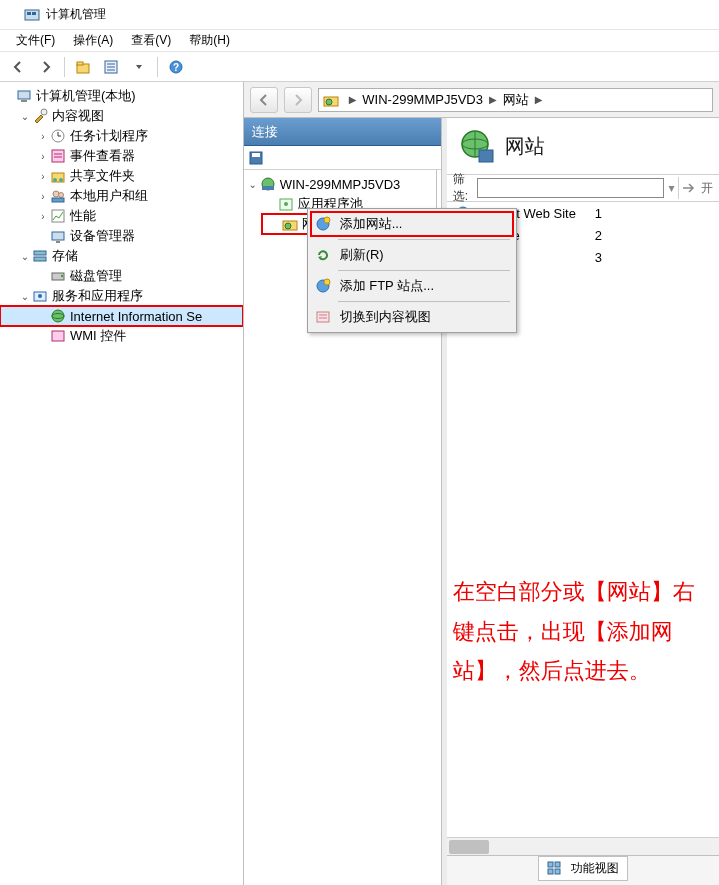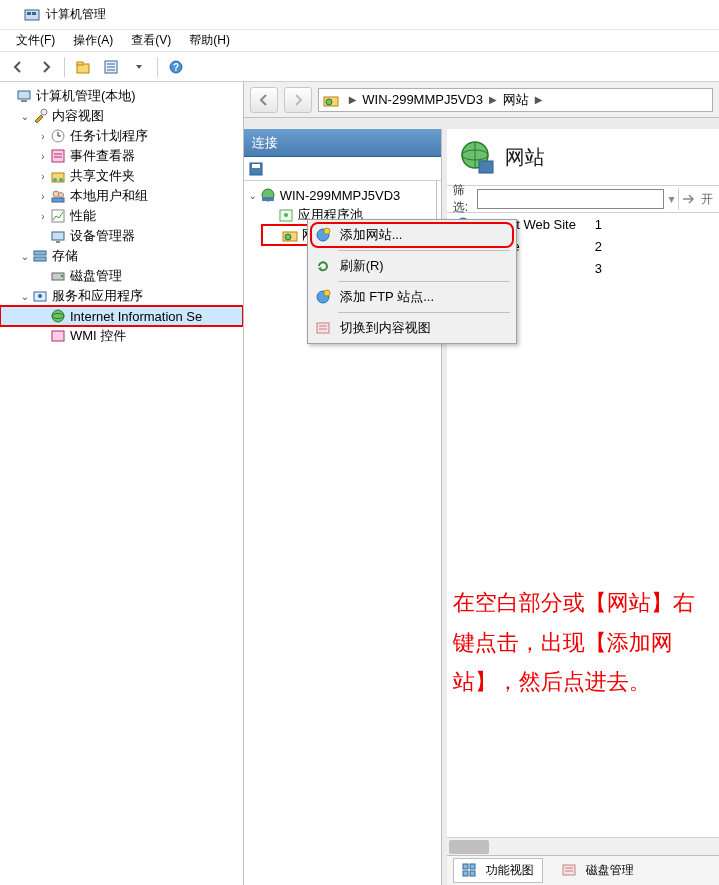--- a/index.html
+++ b/index.html
@@ -60,30 +60,30 @@
 .listhead .col { padding:0 8px; font-size:12px; color:#333; border-right:1px solid #e0e0e0; height:100%; display:flex; align-items:center; }
 .col-name { width:140px; }
 .col-id { width:60px; }
 
 .listbody { flex:1; position:relative; }
 .listrow { display:flex; height:22px; align-items:center; }
 .listrow .cell { padding:0 8px; font-size:13px; display:flex; align-items:center; gap:4px; }
 .cell-name { width:140px; }
 .cell-id { width:60px; }
 
-.footer-tabs { height:30px; border-top:1px solid #c0c0c0; display:flex; align-items:center; padding:0 6px; gap:10px; background:#f5f5f5; }
+.footer-tabs { height:30px; border-top:1px solid #c0c0c0; display:flex; align-items:center; padding:0 6px; gap:10px; background:#f5f5f5;flex-direction:column; }
 .ftab { display:flex; align-items:center; gap:4px; padding:3px 8px; font-size:12px; border:1px solid transparent; cursor:default; }
 .ftab.active { background:#fff; border:1px solid #c0c0c0; }
 
 
 .ctxmenu { position:absolute; left:50px; top:198px; width:210px; background:#f0f0f0; border:1px solid #a0a0a0; box-shadow:2px 2px 4px rgba(0,0,0,0.25); z-index:10; padding:2px; }
 .ctxmenu .cmrow { display:flex; align-items:center; height:26px; gap:8px; padding:0 8px 0 4px; font-size:13px; }
 .ctxmenu .cmicon { width:18px; height:18px; display:flex; align-items:center; justify-content:center; }
 .ctxmenu .cmsep { height:1px; background:#c0c0c0; margin:2px 4px 2px 28px; }
-.cmrow.red-row { outline:2px solid #e00; outline-offset:-2px;border-radius:8px; }
+.cmrow.red-row { outline:2px solid #e00; outline-offset:-2px; }
 
 
 .annotation { position:absolute; left:6px; top:370px; right:8px; color:#e00; font-size:22px; line-height:1.8; font-family:"SimSun","宋体",serif; }
 
 
 .hscroll { height:18px; border-top:1px solid #d0d0d0; background:#f0f0f0; position:relative; }
 .hscroll .thumb { position:absolute; left:2px; top:2px; width:40px; height:14px; background:#c0c0c0; border-radius:2px; }
 
 
 svg { display:block; }
@@ -310,21 +310,21 @@
             </svg>
           </span>
         <span class="sep-tri">▶</span>
         <span>WIN-299MMPJ5VD3</span>
         <span class="sep-tri">▶</span>
         <span>网站</span>
         <span class="sep-tri">▶</span>
       </div>
     </div>
 
-    <div style="display:flex; flex:1; min-height:0;margin-top:11px;">
+    <div style="display:flex; flex:1; min-height:0;">
       <div style="width:198px; display:flex; flex-direction:column; background:#fff; border-right:1px solid #c0c0c0;">
         <div class="connhead">
           <span>连接</span>
         </div>
         <div style="height:24px; border-bottom:1px solid #d0d0d0; display:flex; align-items:center; padding:0 4px; gap:4px;">
           <span>
               <svg width="16" height="16">
                 <rect x="2" y="2" width="12" height="12" fill="#4a7db0" stroke="#2a5d90"></rect>
                 <rect x="4" y="3" width="8" height="4" fill="#fff"></rect>
               </svg>

